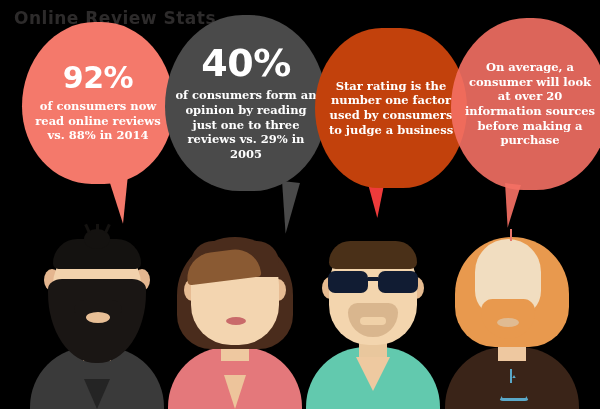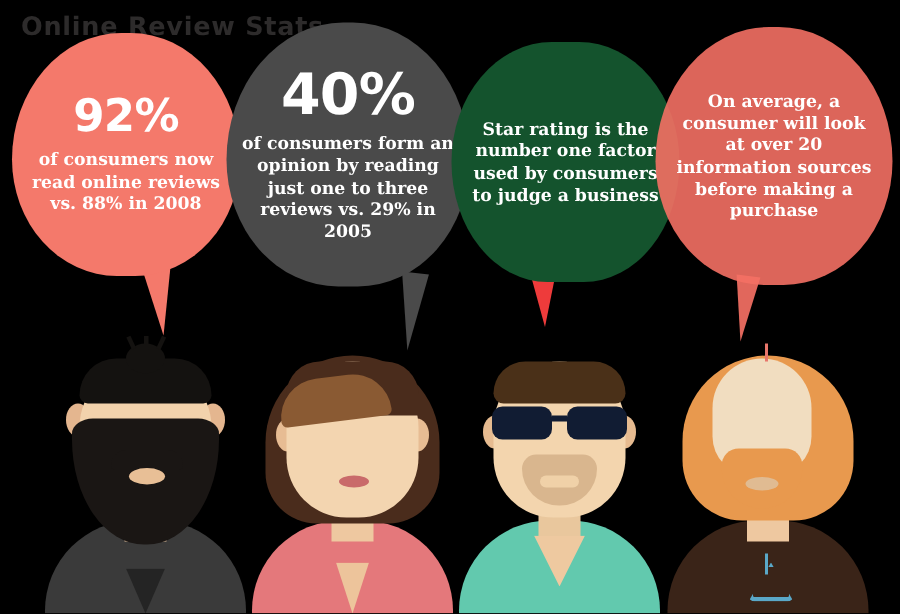--- a/index.html
+++ b/index.html
@@ -20,21 +20,21 @@
     font-family:"DejaVu Sans", sans-serif;
     font-weight:bold;
     font-size:17px;
     letter-spacing:0.5px;
     color:#2d2b2b;
     white-space:nowrap;
     user-select:none;
   }
 
   
-  #bubbles{position:absolute;left:2px;top:0;width:476px;height:240px;}
+  #bubbles{position:absolute;left:16px;top:0;width:476px;height:240px;}
   .bubble{
     position:absolute;
     border-radius:48% 48% 46% 46% / 52% 52% 48% 48%;
     display:flex;flex-direction:column;
     align-items:center;justify-content:center;
     text-align:center;
     color:#ffffff;
     box-sizing:border-box;
   }
   .bubble .big{
@@ -62,21 +62,21 @@
 
   
   #b2{left:149px;top:15px;width:162px;height:176px;background:#4a4a4a;padding:0 8px;}
   #b2 .big{font-size:38px;}
   #b2 .body{font-size:11.5px;}
   #t2{left:266px;top:182px;
       border-left:9px solid transparent;border-right:9px solid transparent;
       border-top:52px solid #4a4a4a;transform:rotate(6deg);transform-origin:top center;}
 
   
-  #b3{left:299px;top:28px;width:152px;height:160px;background:#14532d;padding:0 12px;
+  #b3{left:299px;top:28px;width:152px;height:160px;background:#c2410c;padding:0 12px;
       border-radius:44% 44% 42% 42% / 50% 50% 50% 50%;}
   #b3 .body{font-size:11.5px;}
   #t3{left:351px;top:180px;
       border-left:9px solid transparent;border-right:9px solid transparent;
       border-top:38px solid #EE3B3B;transform:rotate(-2deg);transform-origin:top center;}
 
   
   #b4{left:435px;top:18px;width:158px;height:172px;background:rgba(244,112,100,0.90);padding:0 10px;}
   #b4 .body{font-size:11.5px;}
   #t4{left:489px;top:184px;
@@ -182,21 +182,21 @@
 
 <div id="stage">
 
   <div id="title">Online Review Stats</div>
 
   <div id="bubbles">
 
     <div class="tail" id="t1"></div>
     <div class="bubble" id="b1">
       <div class="big">92%</div>
-      <div class="body">of consumers now read online reviews vs. 88% in 2008</div>
+      <div class="body">of consumers now read online reviews vs. 88% in 2014</div>
     </div>
 
     <div class="tail" id="t2"></div>
     <div class="bubble" id="b2">
       <div class="big">40%</div>
       <div class="body">of consumers form an opinion by reading just one to three reviews vs. 29% in 2005</div>
     </div>
 
     <div class="tail" id="t3"></div>
     <div class="bubble" id="b3">

